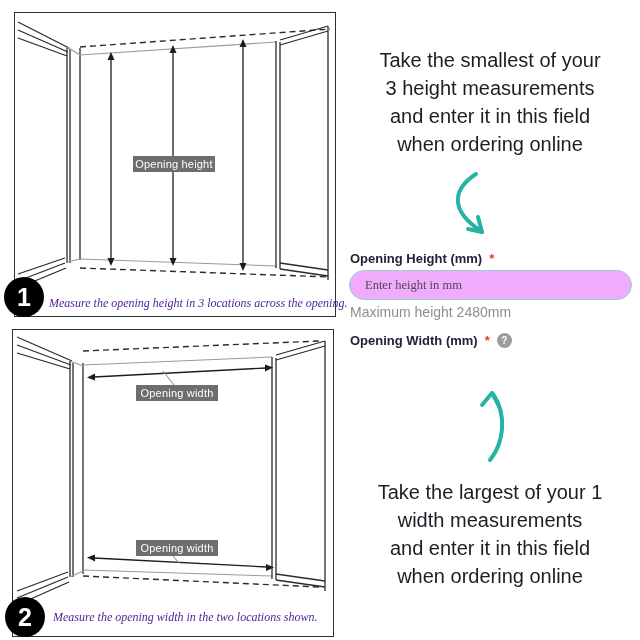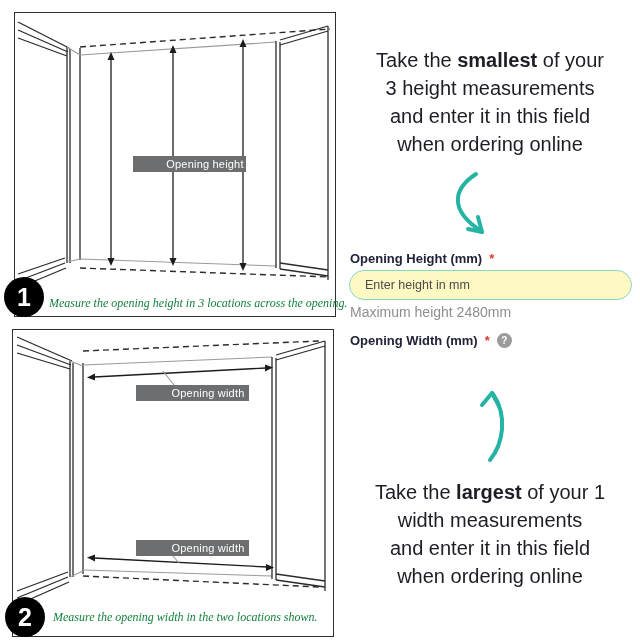--- a/index.html
+++ b/index.html
@@ -6,47 +6,47 @@
   .page{position:relative;width:640px;height:640px;background:#ffffff;overflow:hidden;
         font-family:"Liberation Sans",sans-serif;color:#1d1d26;}
 
   
   .panel{position:absolute;border:1.5px solid #2e2e2e;background:#fff;}
   #panel1{left:14px;top:12px;width:320px;height:303px;}
   #panel2{left:12px;top:329px;width:320px;height:306px;}
   .panel svg{position:absolute;left:0;top:0;}
 
   .chip{position:absolute;background:#6c6e70;color:#ffffff;font-size:11px;
-        height:16px;line-height:16px;width:82px;text-align:center;letter-spacing:.2px;padding-left:31px;}
+        height:16px;line-height:16px;width:82px;text-align:center;letter-spacing:.2px;}
   .caption{position:absolute;font-family:"Liberation Serif",serif;font-style:italic;
-           font-size:12px;color:#15803d;white-space:nowrap;}
+           font-size:12px;color:#4c1d95;white-space:nowrap;}
   .stepnum{position:absolute;width:40px;height:40px;border-radius:50%;background:#000;
            color:#fff;font-weight:bold;font-size:25px;display:flex;align-items:center;
            justify-content:center;z-index:5;}
 
   
   .instruction{position:absolute;left:338px;width:304px;text-align:center;
                font-size:20px;line-height:28px;color:#1d1d26;}
   #instruction-height{top:46px;}
   #instruction-width{top:478px;}
-  .bold{font-weight:bold;}
+  .bold{font-weight:normal;}
 
   .field-label{position:absolute;left:350px;display:flex;align-items:center;gap:7px;
                font-size:13px;font-weight:bold;color:#22223a;}
   #height-label-row{top:251px;}
   #width-label-row{top:333px;}
   .req{color:#e03a34;font-weight:bold;}
   .help-icon{width:15px;height:15px;border-radius:50%;background:#9b9b9b;color:#fff;
              font-size:10px;font-weight:bold;display:flex;align-items:center;
              justify-content:center;cursor:pointer;}
 
-  .pill-input{position:absolute;left:349px;width:283px;height:30px;background:#fef9c3;
+  .pill-input{position:absolute;left:349px;width:283px;height:30px;background:#f0abfc;
               border:1.6px solid #8bd5ca;border-radius:16px;padding:8px 15px;
               font-size:12.5px;color:#333;box-sizing:border-box;outline:none;
-              font-family:Liberation Sans, sans-serif;}
+              font-family:Liberation Serif, serif;}
   .pill-input::placeholder{color:#4c4c4c;opacity:1;}
   #height-input{top:270px;}
   #width-input{top:351px;}
   .helper{position:absolute;left:350px;top:304px;font-size:14px;color:#8e8e8e;}
 
   .curve-arrow{position:absolute;}
   #arrow-down{left:438px;top:170px;}
   #arrow-up{left:455px;top:384px;}
 
   

